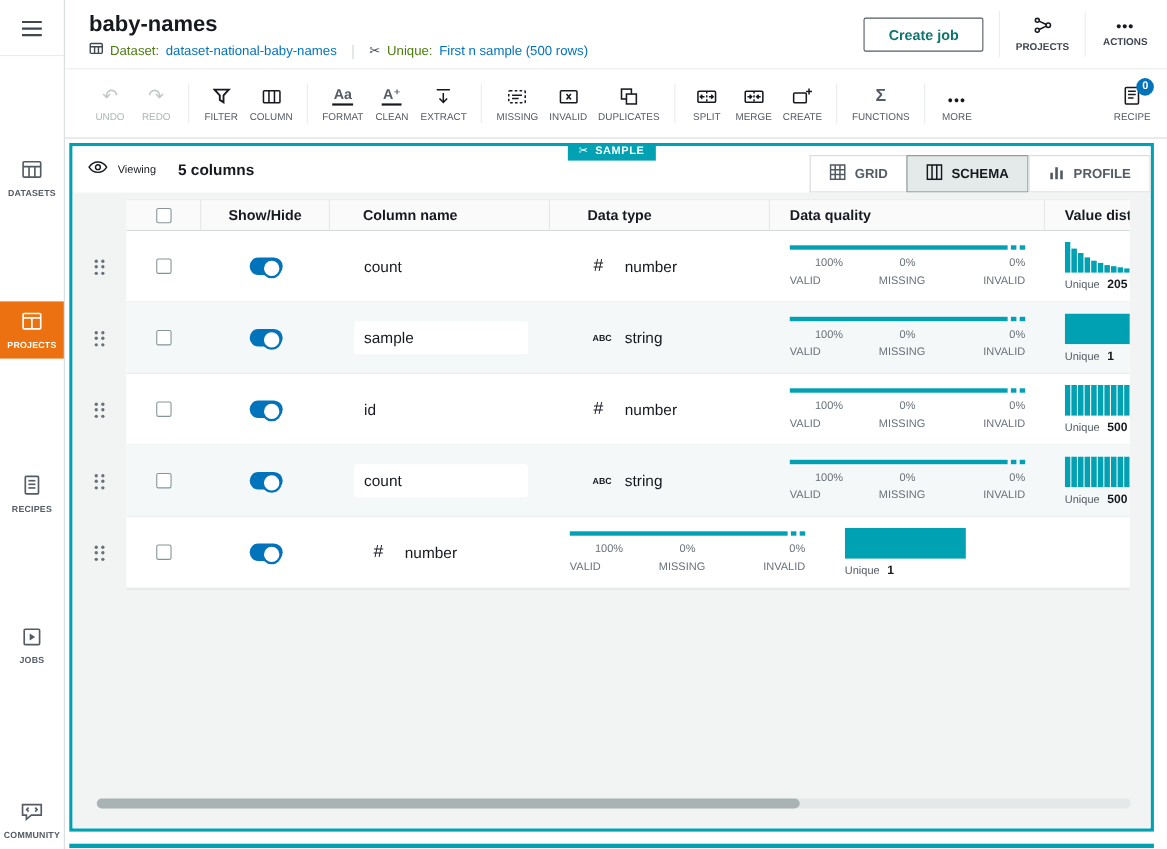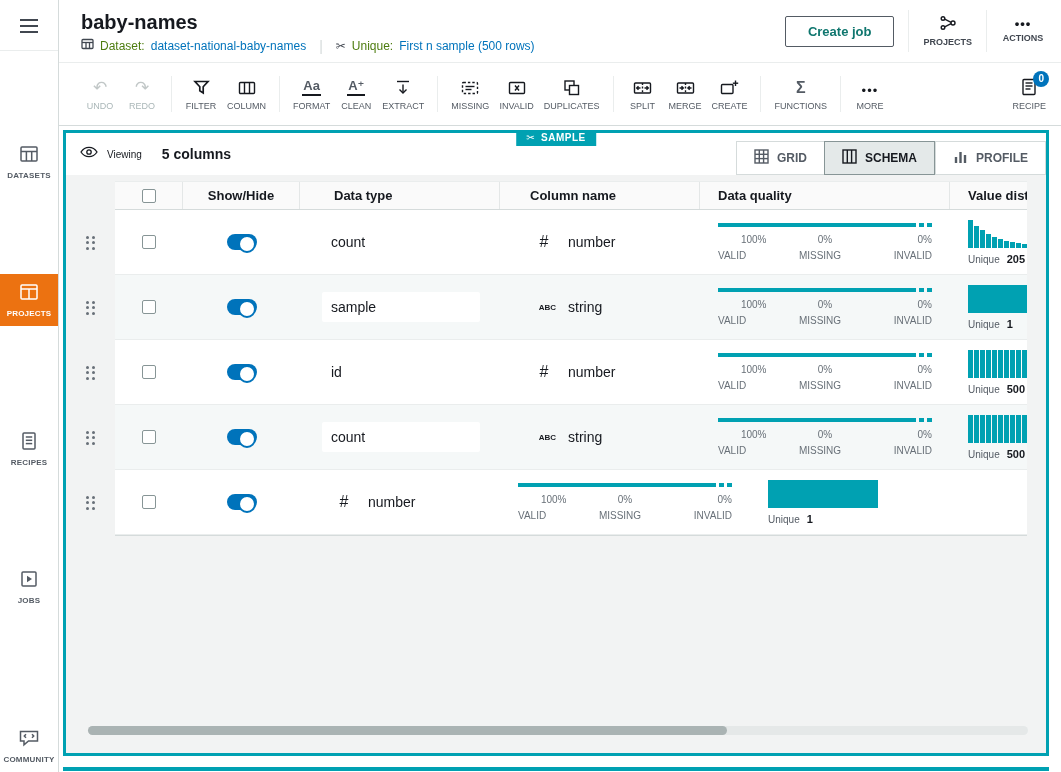--- a/index.html
+++ b/index.html
@@ -501,22 +501,22 @@
               </span>
             </div>
         </div>
 
         <div class="table-wrap">
           <div class="thead">
             <div class="th c-check">
                 <span class="checkbox"></span>
               </div>
             <div class="th c-toggle">Show/Hide</div>
+            <div class="th c-name">Column name</div>
             <div class="th c-type">Data type</div>
-            <div class="th c-name">Column name</div>
             <div class="th c-qual">Data quality</div>
             <div class="th c-dist">Value distribution</div>
           </div>
 
           <div class="trow">
             <div class="td c-check">
                 <span class="checkbox"></span>
               </div>
             <div class="td c-toggle">
                 <span class="toggle"></span>

